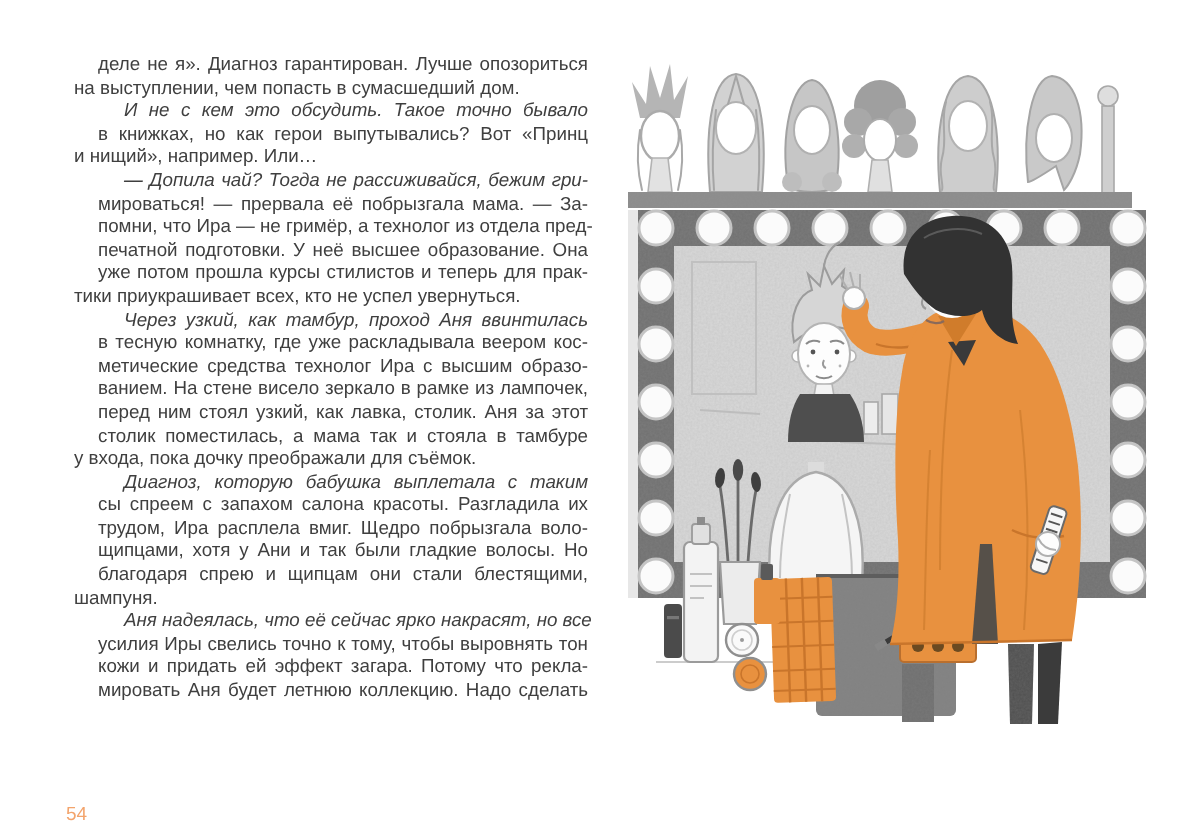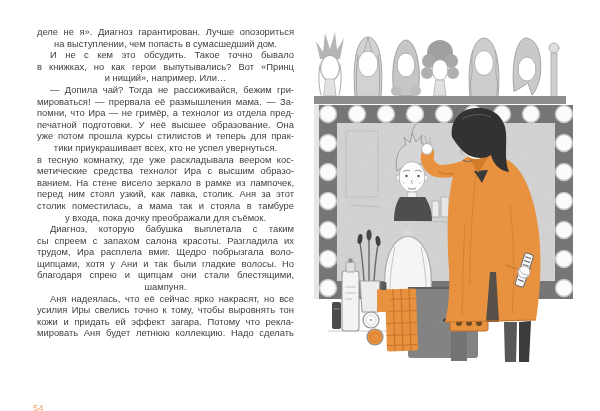--- a/index.html
+++ b/index.html
@@ -8,46 +8,47 @@
     font-family:"Liberation Sans", sans-serif;
   }
   .spread{position:absolute;inset:0;}
   .page{position:absolute;top:0;bottom:0;}
   .page-left{left:0;width:300px;}
   .page-right{left:300px;width:300px;}
   .text-block{
     position:absolute;left:37px;top:26px;width:257px;
     font-size:9.4px;line-height:11.6px;color:#3f3f3f;
   }
-  .line{height:11.6px;white-space:nowrap;overflow:visible;text-align:center;}
-  .line.just{text-align:justify;text-align-last:justify;}
-  .line.indent{text-indent:13px;}
+  .line{height:11.6px;white-space:nowrap;overflow:visible;}
+  .line.just{text-align:justify;text-align-last:justify;margin-left:12px;}
+  .line.indent{text-indent:13px;font-style:italic;}
   .page-number{
     position:absolute;left:33px;top:402px;font-size:9.5px;color:#f3a46c;
   }
   .illu{position:absolute;left:0;top:25px;width:280px;height:345px;}
 </style>
 </head>
 <body>
 
 <div class="spread">
 
   <div class="page page-left">
     <div class="text-block">
         <div class="line just">деле не я». Диагноз гарантирован. Лучше опозориться</div>
         <div class="line">на выступлении, чем попасть в сумасшедший дом.</div>
         <div class="line indent just">И не с кем это обсудить. Такое точно бывало</div>
         <div class="line just">в книжках, но как герои выпутывались? Вот «Принц</div>
         <div class="line">и нищий», например. Или…</div>
         <div class="line indent just">— Допила чай? Тогда не рассиживайся, бежим гри-</div>
-        <div class="line just">мироваться! — прервала её размышления мама. — За-</div>
+        <div class="line just">мироваться! — прервала её побрызгала мама. — За-</div>
         <div class="line just">помни, что Ира — не гримёр, а технолог из отдела пред-</div>
         <div class="line just">печатной подготовки. У неё высшее образование. Она</div>
         <div class="line just">уже потом прошла курсы стилистов и теперь для прак-</div>
         <div class="line">тики приукрашивает всех, кто не успел увернуться.</div>
+        <div class="line indent just">Через узкий, как тамбур, проход Аня ввинтилась</div>
         <div class="line just">в тесную комнатку, где уже раскладывала веером кос-</div>
         <div class="line just">метические средства технолог Ира с высшим образо-</div>
         <div class="line just">ванием. На стене висело зеркало в рамке из лампочек,</div>
         <div class="line just">перед ним стоял узкий, как лавка, столик. Аня за этот</div>
         <div class="line just">столик поместилась, а мама так и стояла в тамбуре</div>
         <div class="line">у входа, пока дочку преображали для съёмок.</div>
         <div class="line indent just">Диагноз, которую бабушка выплетала с таким</div>
         <div class="line just">сы спреем с запахом салона красоты. Разгладила их</div>
         <div class="line just">трудом, Ира расплела вмиг. Щедро побрызгала воло-</div>
         <div class="line just">щипцами, хотя у Ани и так были гладкие волосы. Но</div>

